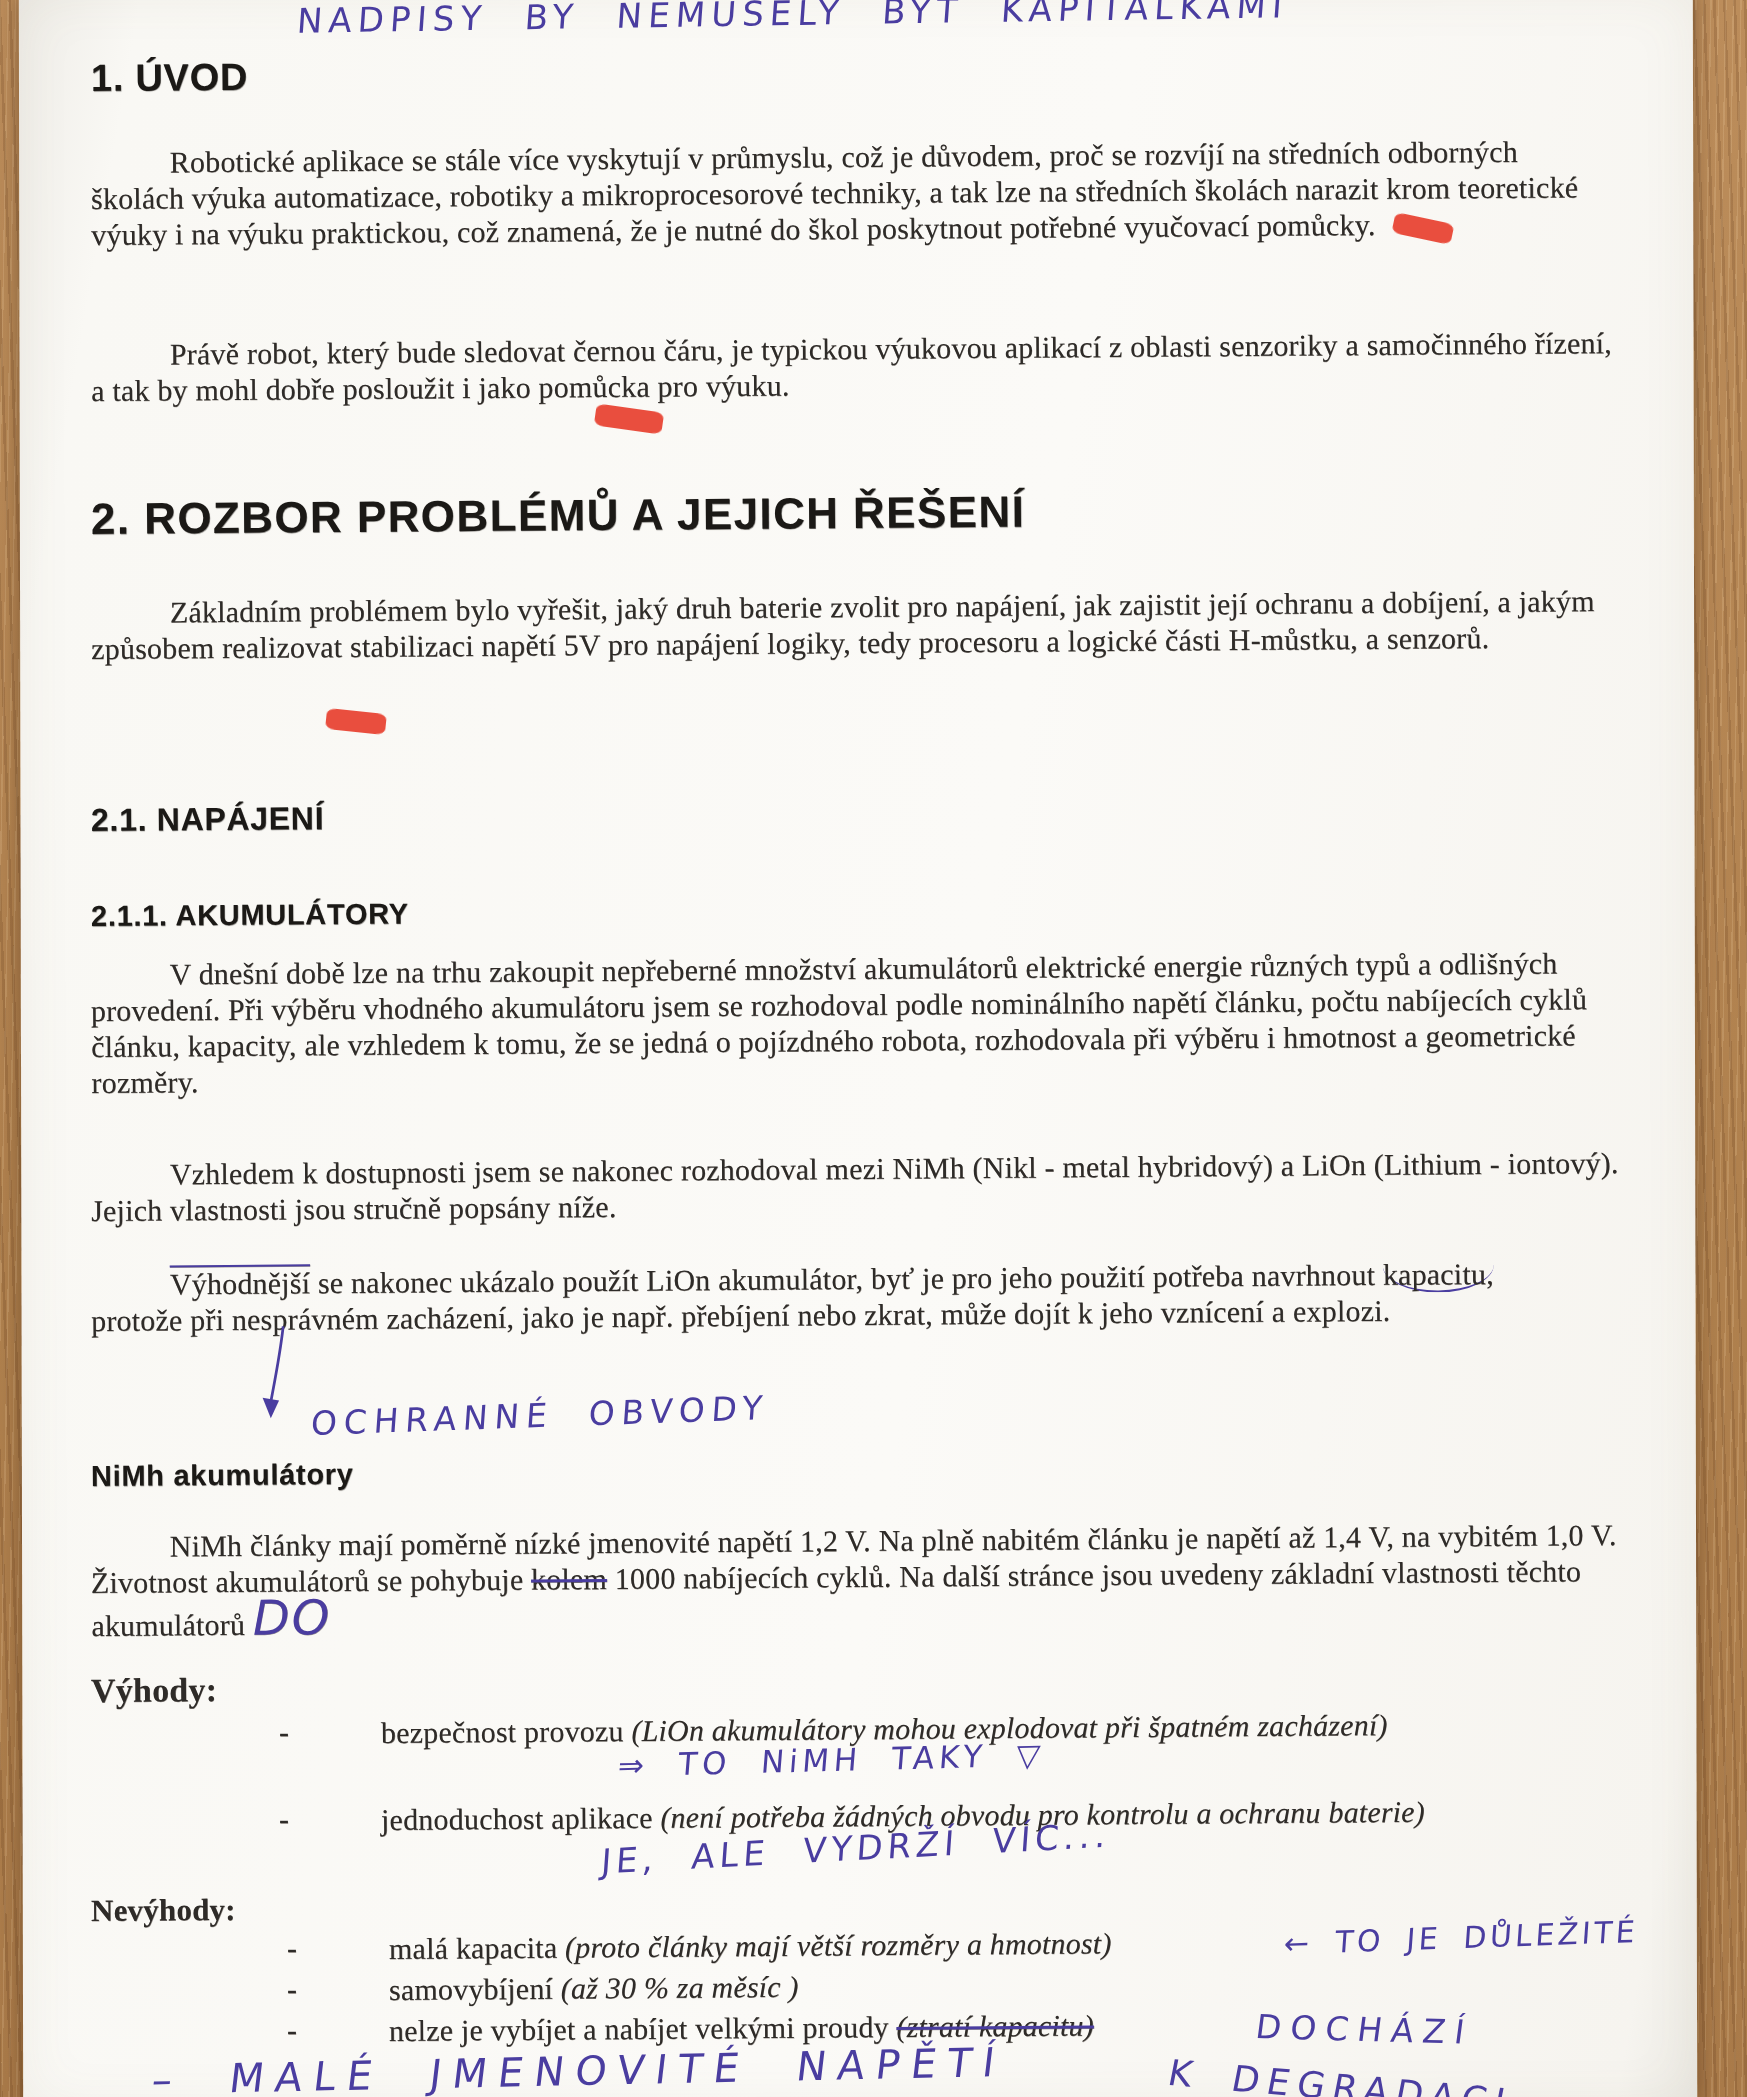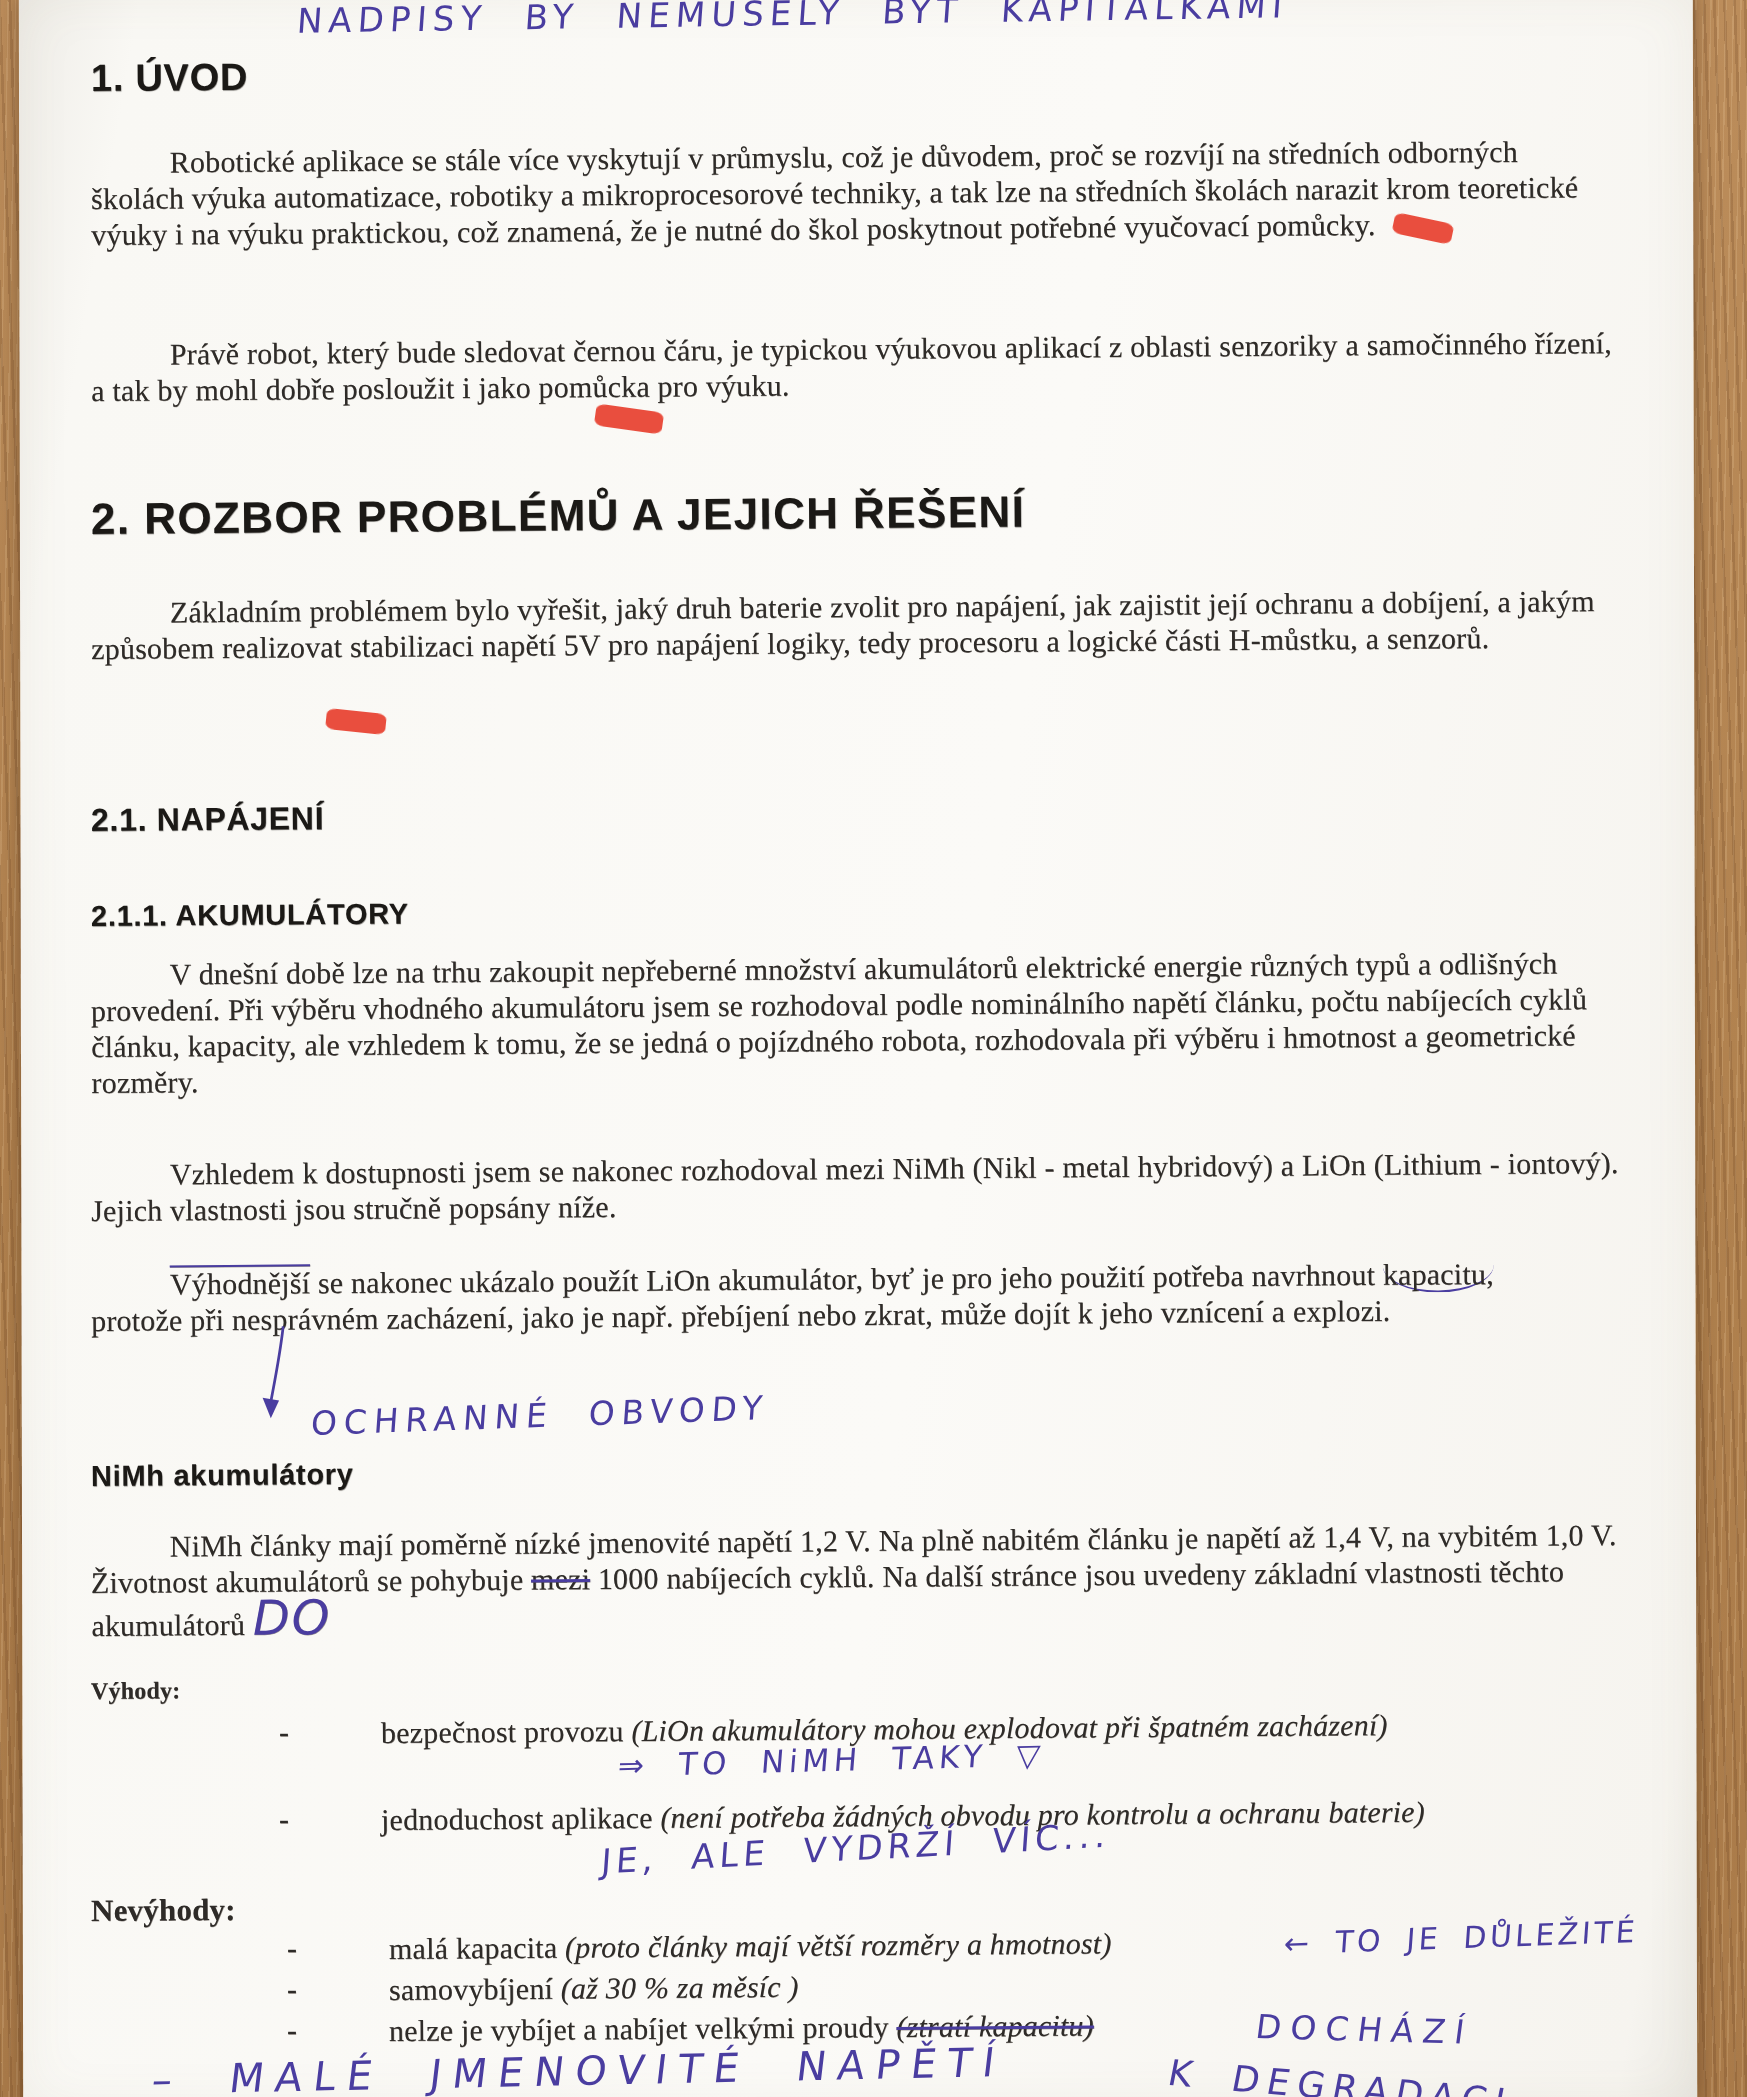--- a/index.html
+++ b/index.html
@@ -103,24 +103,24 @@
   <svg class="abs" style="left:253px;top:1325px;" width="48" height="96" viewBox="0 0 70 140">
     <path d="M44 2 C40 40 32 80 26 112" fill="none" style="stroke:var(--pen-blue);" stroke-width="4"></path>
     <path d="M26 136 L14 106 L38 110 Z" style="fill:var(--pen-blue);"></path>
   </svg>
 
   <div class="abs hand" style="left:311px;top:1396px;font-size:33px;letter-spacing:6.8px;word-spacing:18px;transform:rotate(-2deg) skewX(-6deg);">OCHRANNÉ OBVODY</div>
 
   <div class="abs h-sans tilt" style="left:91px;top:1460px;font-size:29px;">NiMh akumulátory</div>
 
   <div class="abs serif indent tilt" style="left:91px;top:1529px;width:1529px;">
-    <span>NiMh články mají poměrně nízké jmenovité napětí 1,2 V. Na plně nabitém článku je napětí až 1,4 V, na vybitém 1,0 V. Životnost akumulátorů se pohybuje </span><span class="strike-blue">mezi</span><span> 1000 nabíjecích cyklů. Na další stránce jsou uvedeny základní vlastnosti těchto akumulátorů </span><span class="hand-inline">DO</span>
+    <span>NiMh články mají poměrně nízké jmenovité napětí 1,2 V. Na plně nabitém článku je napětí až 1,4 V, na vybitém 1,0 V. Životnost akumulátorů se pohybuje </span><span class="strike-blue">kolem</span><span> 1000 nabíjecích cyklů. Na další stránce jsou uvedeny základní vlastnosti těchto akumulátorů </span><span class="hand-inline">DO</span>
   </div>
 
-  <div class="abs serif serif-bold tilt" style="left:91px;top:1673px;font-size:24px;">Výhody:</div>
+  <div class="abs serif serif-bold tilt" style="left:91px;top:1673px;font-size:34px;">Výhody:</div>
 
   <span class="bullet-dash" style="left:279px;top:1715px;">-</span>
   <div class="abs serif tilt" style="left:381px;top:1715px;width:1079px;">
     <span>bezpečnost provozu </span><span class="ital">(LiOn akumulátory mohou explodovat při špatném zacházení)</span>
   </div>
   <div class="abs hand" style="left:618px;top:1742px;font-size:31px;letter-spacing:4.8px;word-spacing:15px;transform:rotate(-1.5deg) skewX(-6deg);">
     <span>⇒</span>
     <span>TO NiMH TAKY</span>
     <span>▽</span>
   </div>

